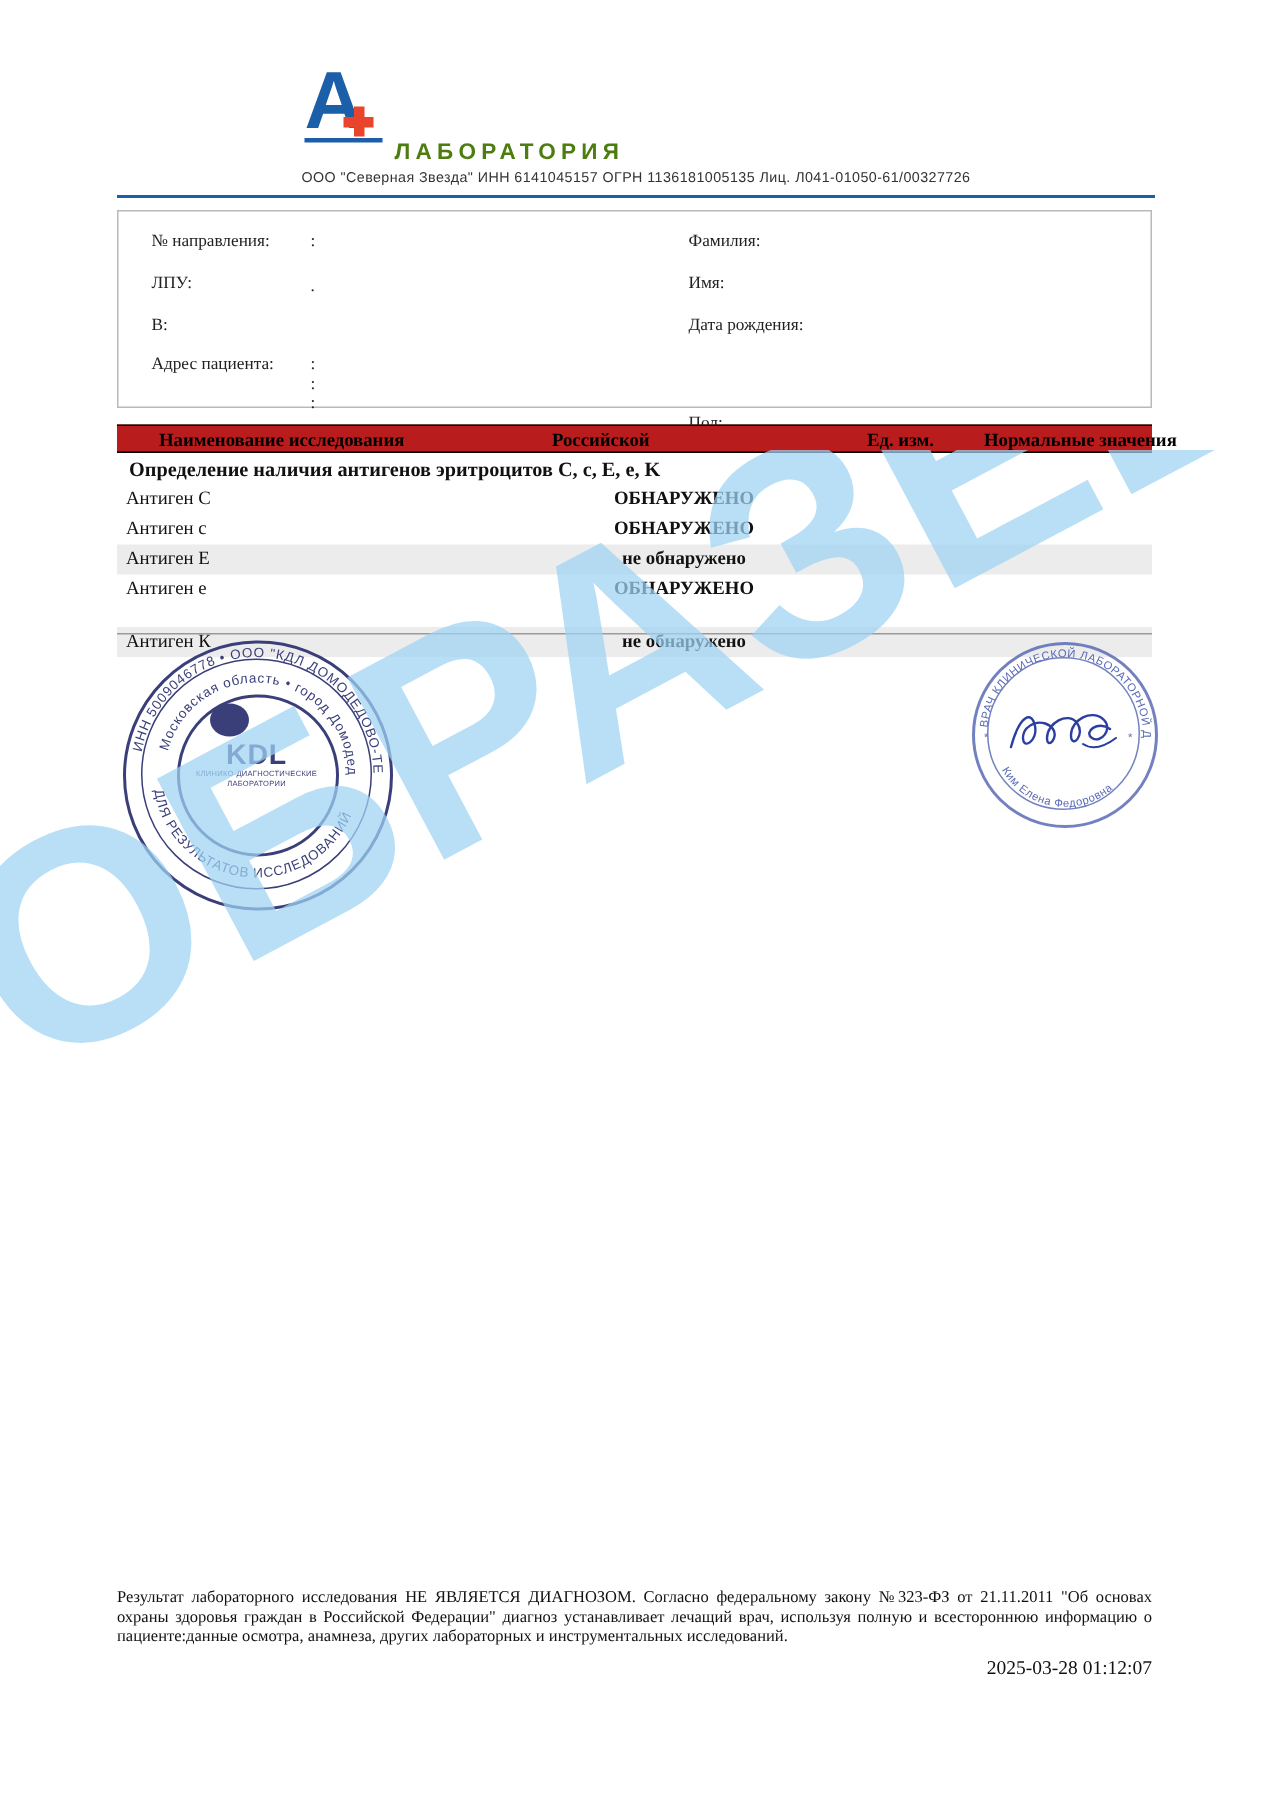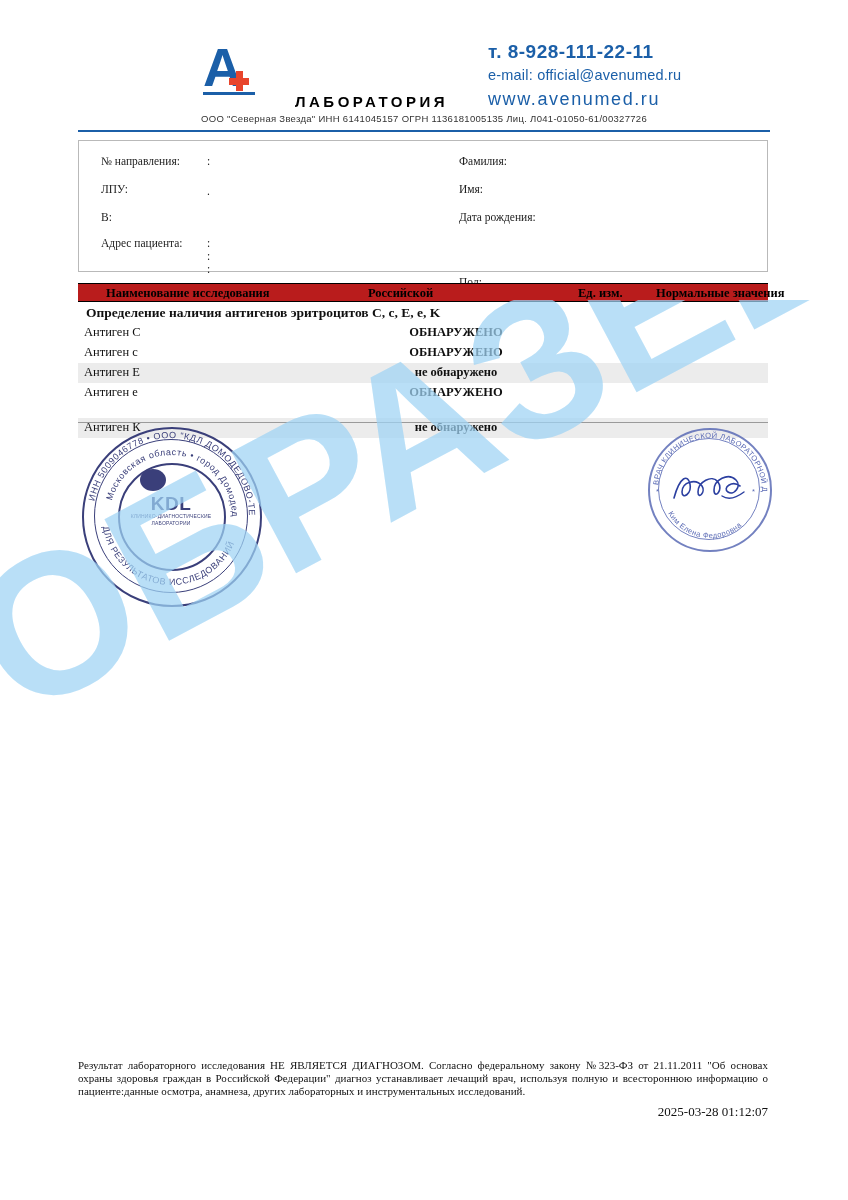--- a/index.html
+++ b/index.html
@@ -75,23 +75,22 @@
     letter-spacing: -1px;
     line-height: 50px;
   }
   .logo-sub {
     position: absolute;
     left: 60px;
     top: 55px;
     font-family: "Liberation Sans", sans-serif;
     font-size: 15px;
     font-weight: bold;
-    color: #000000;
+    color: #4d7c0f;
     letter-spacing: 3.5px;
-    margin-left: 32px;
   }
   .logo-rule {
     position: absolute;
     left: 0px;
     top: 54px;
     width: 52px;
     height: 3px;
     background: #1b5fa8;
   }
 
@@ -399,25 +398,20 @@
 <div class="page">
 
   <div class="header">
     <div class="logo-block">
       <div class="logo-a">А</div>
       <div class="logo-rule"></div>
       <div class="logo-cross"></div>
       <div class="logo-sub">ЛАБОРАТОРИЯ</div>
     </div>
 
-    <div class="contacts">
-      <div class="phone">т. 8-928-111-22-11</div>
-      <div class="email">e-mail: official@avenumed.ru</div>
-      <div class="site">www.avenumed.ru</div>
-    </div>
 
     <div class="legal-line">ООО "Северная Звезда" ИНН 6141045157 ОГРН 1136181005135 Лиц. Л041-01050-61/00327726</div>
   </div>
   <div class="header-rule"></div>
 
   <div class="patient-box">
     <div class="pfield" style="left:22px; top:14px;">№ направления:</div>
     <div class="pvalue" style="left:128px; top:14px;">:</div>
 
     <div class="pfield" style="left:22px; top:42px;">ЛПУ:</div>

